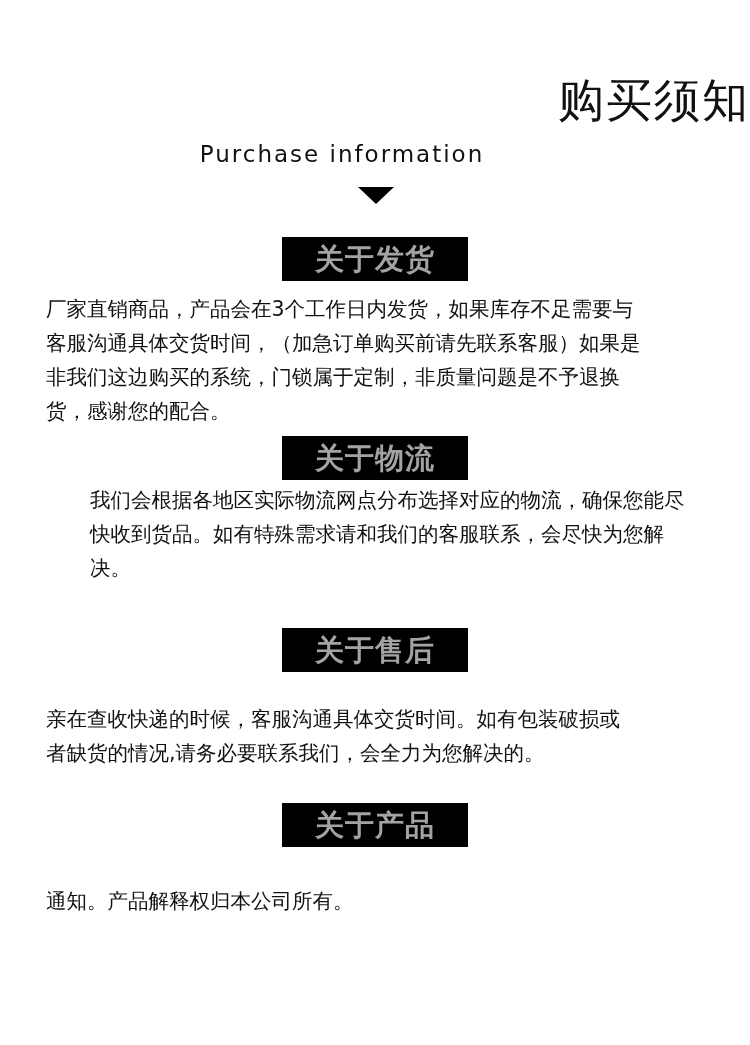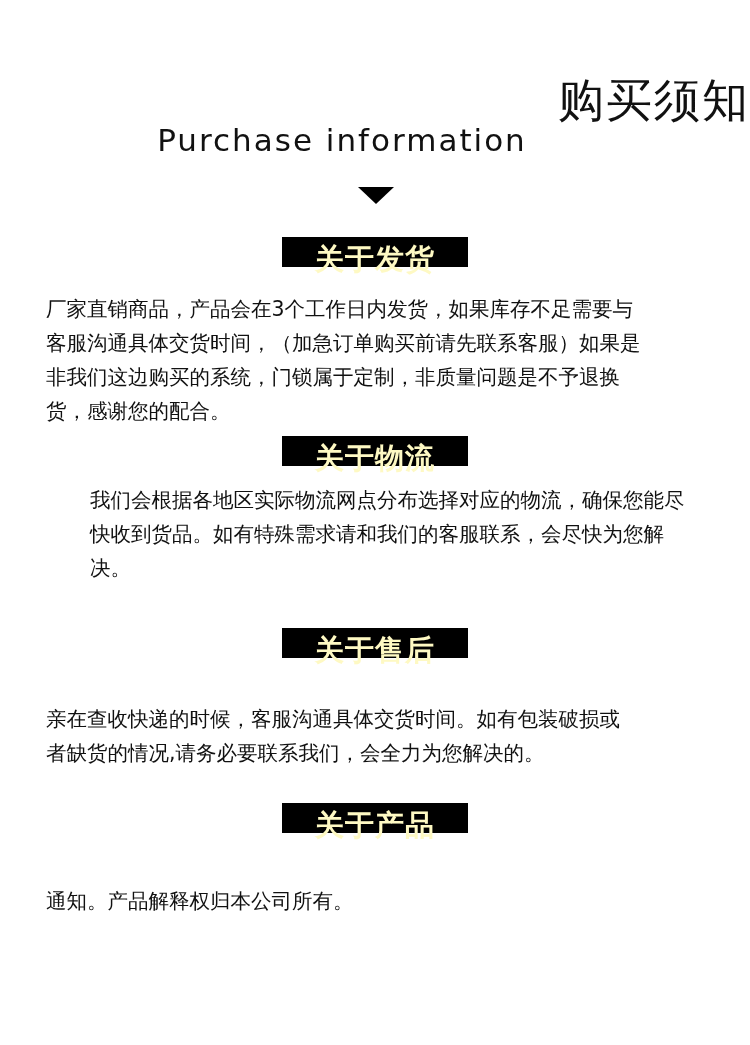--- a/index.html
+++ b/index.html
@@ -1,26 +1,26 @@
 <!DOCTYPE html>
 <html><head>
 <meta charset="utf-8">
 <style>
   html, body { margin:0; padding:0; background:#ffffff; }
   body { width:750px; height:1045px; position:relative; overflow:hidden;
          font-family: "DejaVu Sans", "Liberation Sans", sans-serif; color:#111; }
   .title { position:absolute; top:70px; left:0; width:750px; text-align:right;
            font-size:46px; font-weight:300; letter-spacing:2px; color:#111; line-height:60px; }
-  .subtitle { position:absolute; top:124px; left:0; width:684px; text-align:center;
-              font-size:31px; letter-spacing:2px; color:#111; line-height:32px; }
+  .subtitle { position:absolute; top:138px; left:0; width:684px; text-align:center;
+              font-size:23px; letter-spacing:2px; color:#111; line-height:32px; }
   .arrow { position:absolute; top:187px; left:358px; width:0; height:0;
            border-left:18px solid transparent; border-right:18px solid transparent;
            border-top:17px solid #000; }
-  .sec-head { position:absolute; left:282px; width:186px; height:30px; background:#000;
-              color:#fef9c3; font-size:29px; font-weight:bold; text-align:center;
+  .sec-head { position:absolute; left:282px; width:186px; height:44px; background:#000;
+              color:#a3a3a3; font-size:29px; font-weight:bold; text-align:center;
               line-height:44px; letter-spacing:1px; }
   .sec-body { position:absolute; left:46px; width:660px; font-size:20.5px;
               line-height:34px; color:#111; }
   .line { display:block; white-space:nowrap; }
 </style>
 </head>
 <body>
 
 <div class="title">购买须知</div>
 <div class="subtitle">Purchase information</div>

